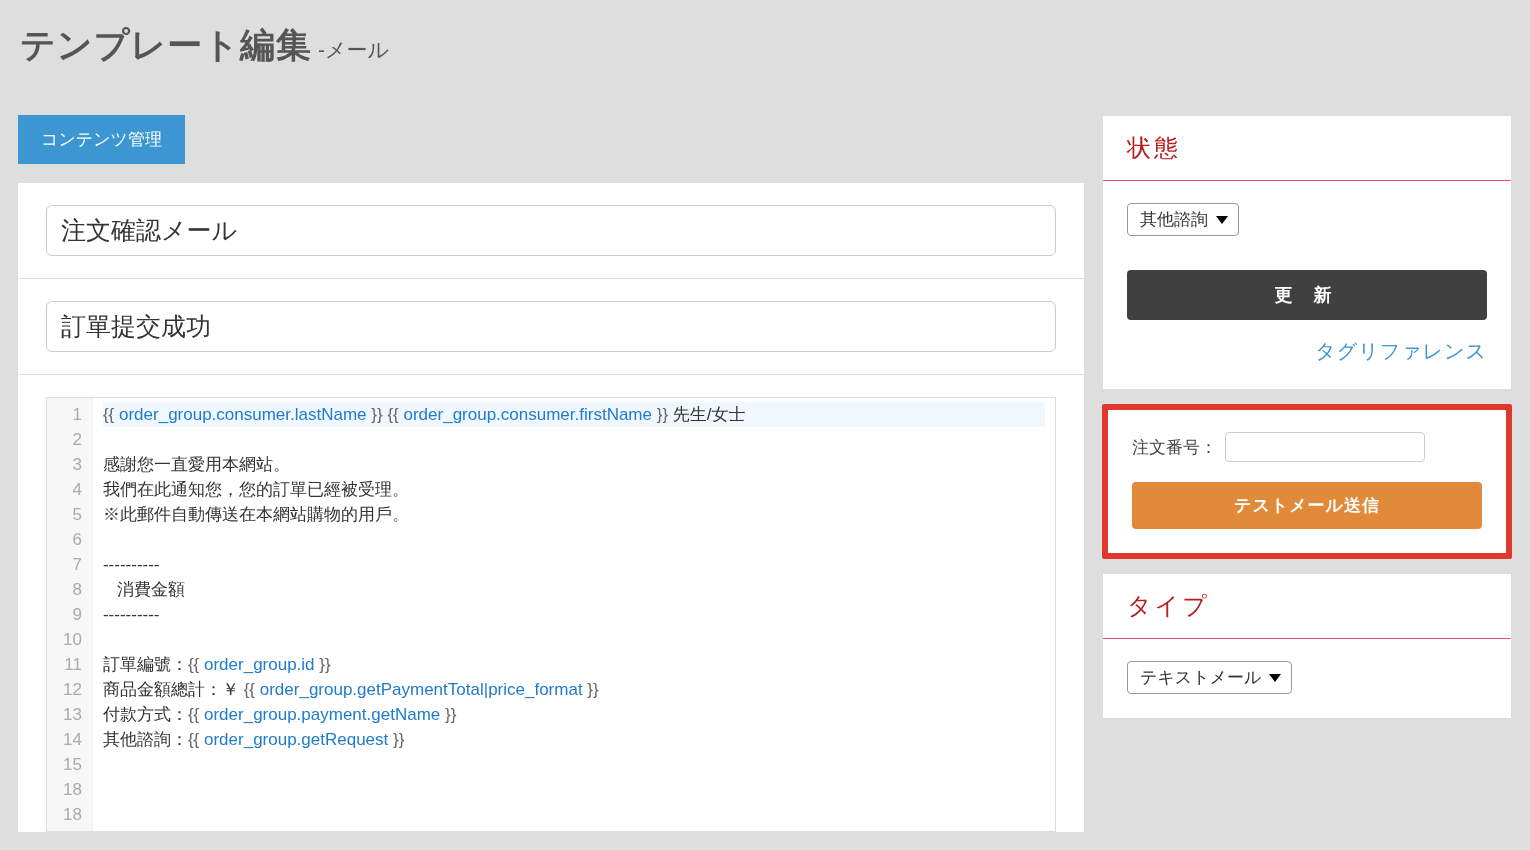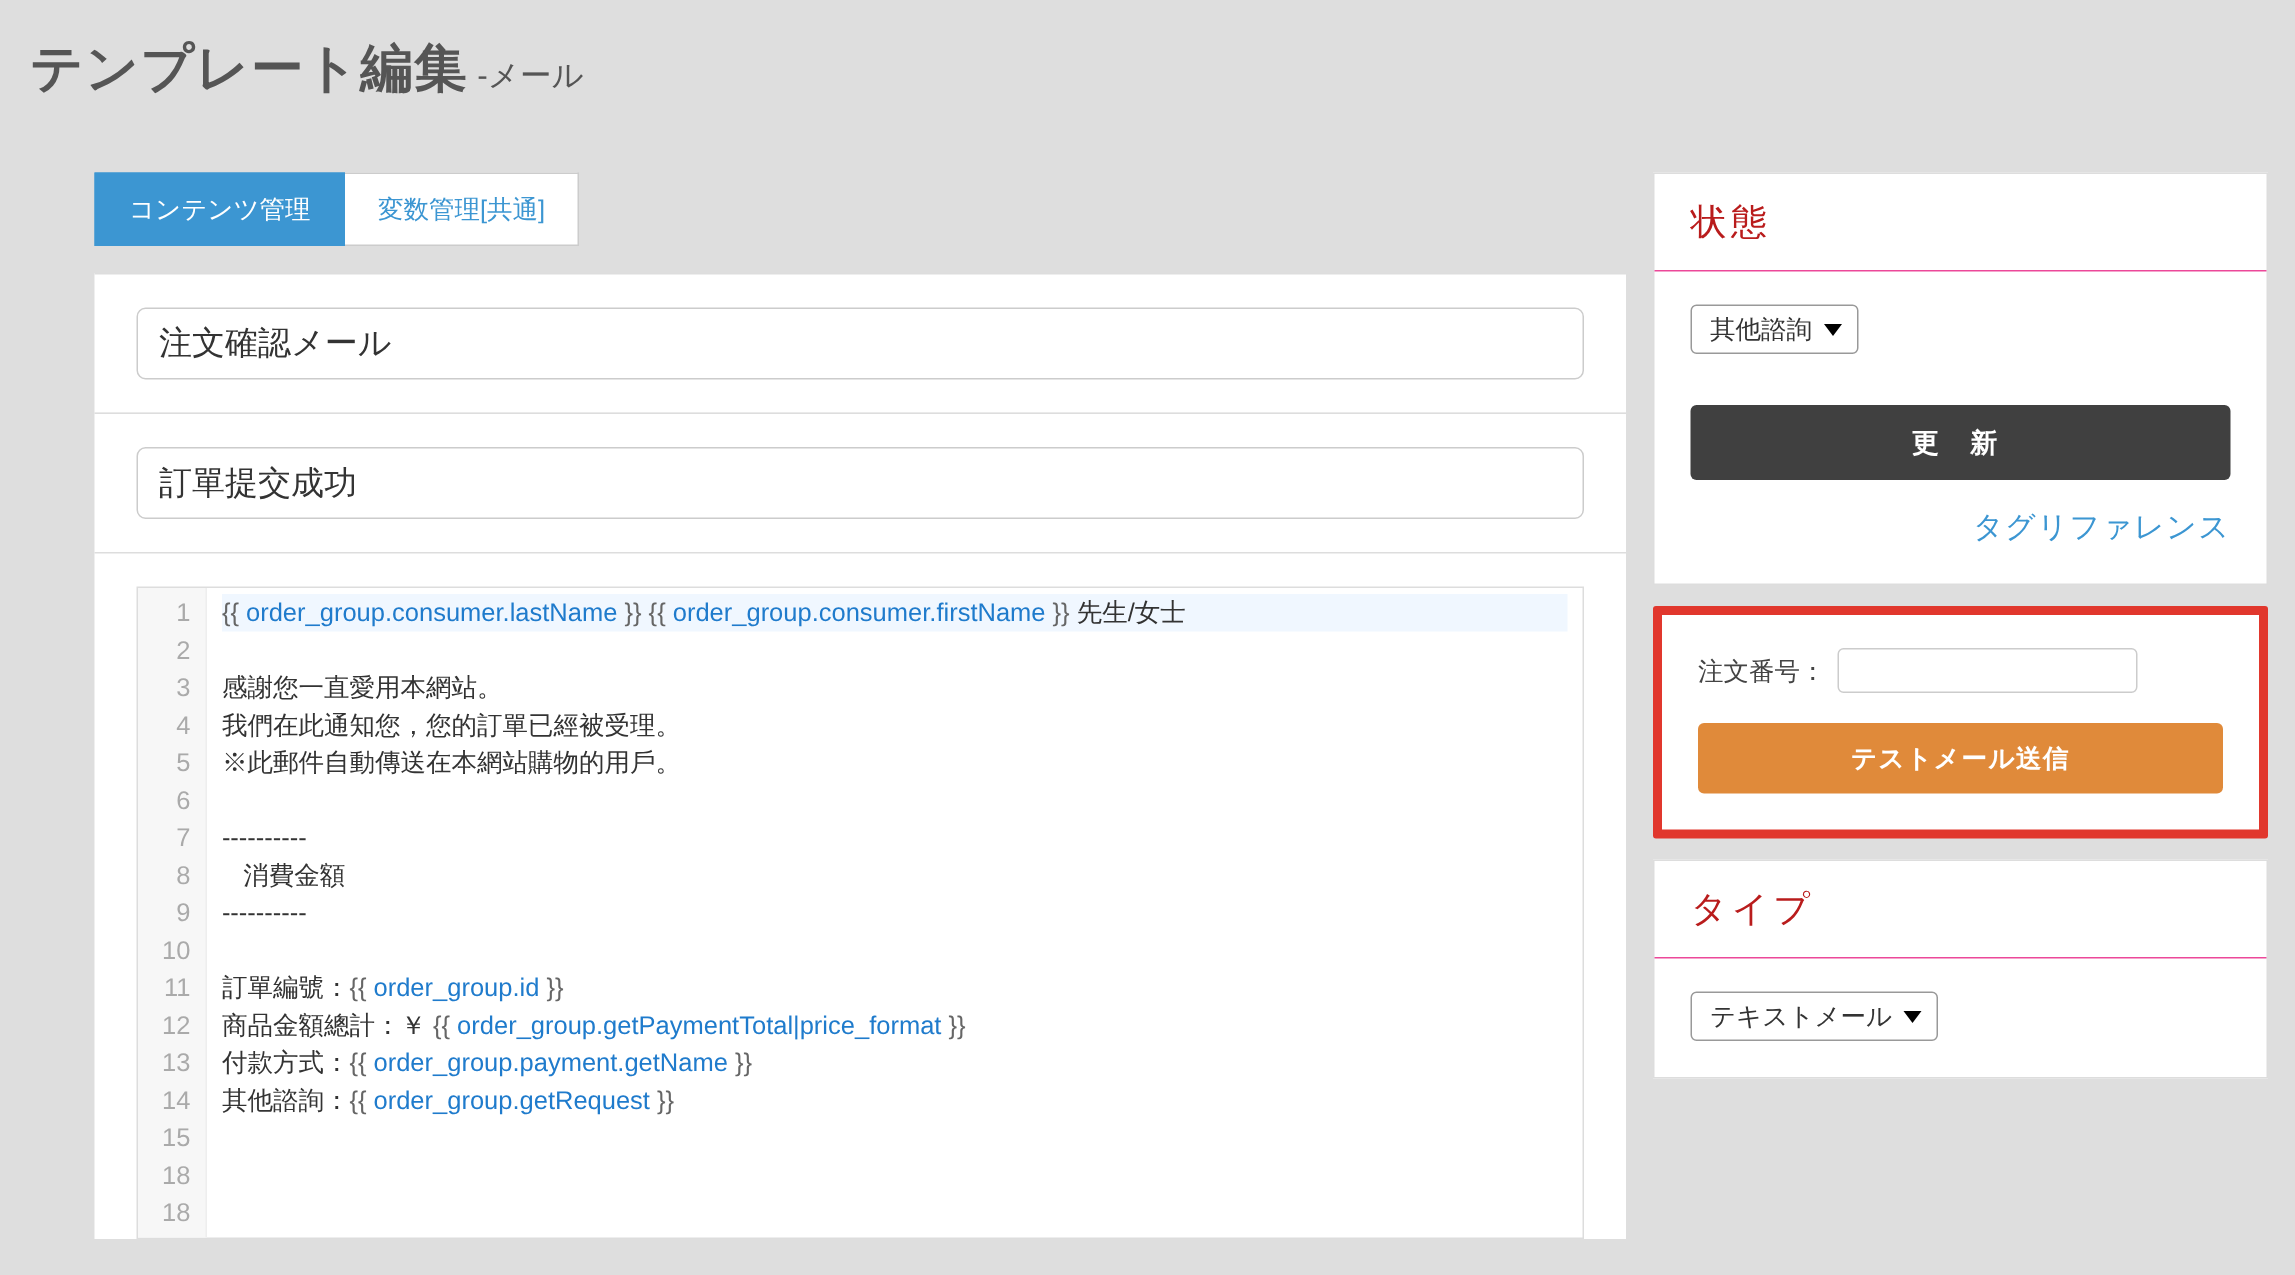--- a/index.html
+++ b/index.html
@@ -7,21 +7,20 @@
       font-family: -apple-system, "Helvetica Neue", Arial, "Hiragino Sans", "Meiryo", sans-serif;
       background: #dedede;
       color: #333;
       font-size: 15px;
     }
     .container {
       padding: 18px;
       display: flex;
       gap: 18px;
       align-items: flex-start;
-      margin-left: 45px;
     }
     .main-col { flex: 1; min-width: 0; }
     .side-col { width: 410px; flex-shrink: 0; }
 
     .page-title-row {
       margin: 22px 0 28px 20px;
       display: flex;
       align-items: baseline;
       gap: 6px;
     }
@@ -46,21 +45,21 @@
 
     .panel {
       background: #fff;
       padding: 22px 28px;
       border-top: 1px solid #ddd;
     }
     .panel:first-of-type { border-top: none; }
 
     .text-input {
       width: 100%;
-      font-size: 22px;
+      font-size: 25px;
       padding: 10px 14px;
       border: 1px solid #ccc;
       border-radius: 6px;
       color: #333;
       font-family: inherit;
     }
 
     .editor-panel { padding: 22px 28px 0 28px; }
     .code-editor {
       display: flex;
@@ -195,21 +194,20 @@
 <div class="page-title-row">
   <span class="page-title">テンプレート編集</span>
   <span class="page-sub">-メール</span>
 </div>
 
 <div class="container">
   <div class="main-col">
 
     <div class="tabs">
       <div class="tab active">コンテンツ管理</div>
-      <div class="tab">変数管理[共通]</div>
     </div>
 
     <div class="panel">
       <input class="text-input" type="text" value="注文確認メール" style="">
     </div>
 
     <div class="panel">
       <input class="text-input" type="text" value="訂單提交成功" style="">
     </div>
 

